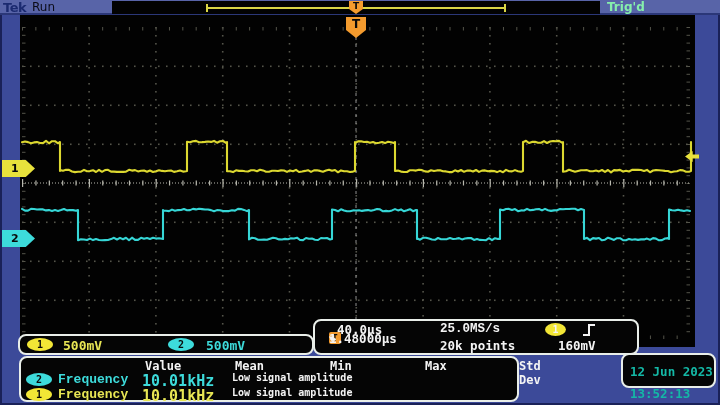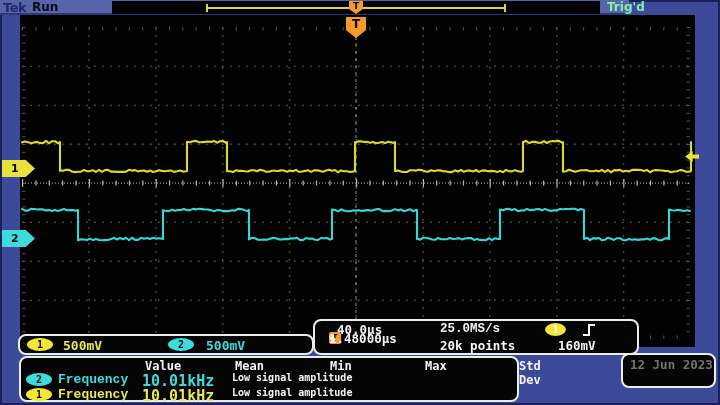--- a/index.html
+++ b/index.html
@@ -1,23 +1,23 @@
 <!DOCTYPE html>
 <html><head>
 <meta charset="utf-8">
 <style>
   * { margin:0; padding:0; box-sizing:border-box; }
   html,body { width:720px; height:405px; }
   body { font-family:"DejaVu Sans","Liberation Sans",sans-serif; background:#3c4a99; position:relative; overflow:hidden; }
   .screen { position:absolute; inset:0; box-shadow: inset 0 0 0 2px #1a2158; }
 
   
-  .topbar { position:absolute; left:0; top:0; width:629px; height:15px; background:#5864a8; border-bottom:2px solid #2b3778; }
+  .topbar { position:absolute; left:0; top:0; width:720px; height:15px; background:#5864a8; border-bottom:2px solid #2b3778; }
   .tek-logo { position:absolute; left:3px; top:0px; font-size:13px; font-weight:800; color:#1b2a70; letter-spacing:-0.5px; }
-  .run-status { position:absolute; left:32px; top:0px; font-size:12px; font-weight:700; color:#0b0b18; }
+  .run-status { position:absolute; left:32px; top:0px; font-size:12px; font-weight:400; color:#0b0b18; }
   .trig-status { position:absolute; left:607px; top:0px; font-size:12px; font-weight:700; color:#86efac; }
   .record-bar { position:absolute; left:112px; top:1px; width:488px; height:13px; background:#020202; }
   .record-line { position:absolute; left:95px; top:6px; width:298px; height:2px; background:#d9d545; }
   .record-brk { position:absolute; top:3px; width:2px; height:8px; background:#d9d545; }
   .t-flag { background:#f49b2e; color:#0a0a0a; text-align:center; clip-path:polygon(0 0,100% 0,100% 62%,50% 100%,0 62%); }
   .record-t { position:absolute; left:237px; top:0px; width:14px; height:13px; font-size:9px; font-weight:700; line-height:10px; }
 
   
   .display { position:absolute; left:20px; top:15px; width:675px; height:332px; background:#020202; }
   .display svg { position:absolute; left:0; top:0; }
@@ -58,21 +58,21 @@
   .meas-head span { position:absolute; top:1px; color:#f4f4f4; font-size:12px; }
   .meas-row { position:absolute; left:0; height:15px; width:100%; }
   .meas-row .badge { left:5px; top:1px; }
   .meas-row .mname { position:absolute; left:37px; top:0; font-size:13px;font-family:Liberation Mono, monospace; }
   .meas-row .mval  { position:absolute; left:121px; top:0; font-size:15px; }
   .meas-row .mnote { position:absolute; left:211px; top:0; font-size:10px; color:#f4f4f4; }
   .row-cyan { color:#3ddbdb; } .row-yellow { color:#e8e654; }
 
   
   .datetime-box { left:621px; top:353px; width:95px; height:35px; padding:2px 0 0 7px; }
-  .datetime-box div { color:#737373; font-size:12.5px; line-height:15px; }
+  .datetime-box div { color:#14b8a6; font-size:12.5px; line-height:15px;margin-top:7px; }
 </style>
 </head>
 <body>
 
 <div class="screen">
 
   <div class="topbar">
     <span class="tek-logo">Tek</span>
     <span class="run-status">Run</span>
     <div class="record-bar">
@@ -1232,15 +1232,16 @@
     <div class="meas-row row-yellow mono" style="top:29px">
       <span class="badge y">1</span>
       <span class="mname">Frequency</span>
       <span class="mval">10.01kHz</span>
       <span class="mnote">Low signal amplitude</span>
     </div>
   </div>
 
   <div class="robox datetime-box mono">
     <div>12 Jun 2023</div>
+    <div>13:52:13</div>
   </div>
 
 </div>
 
 </body></html>

